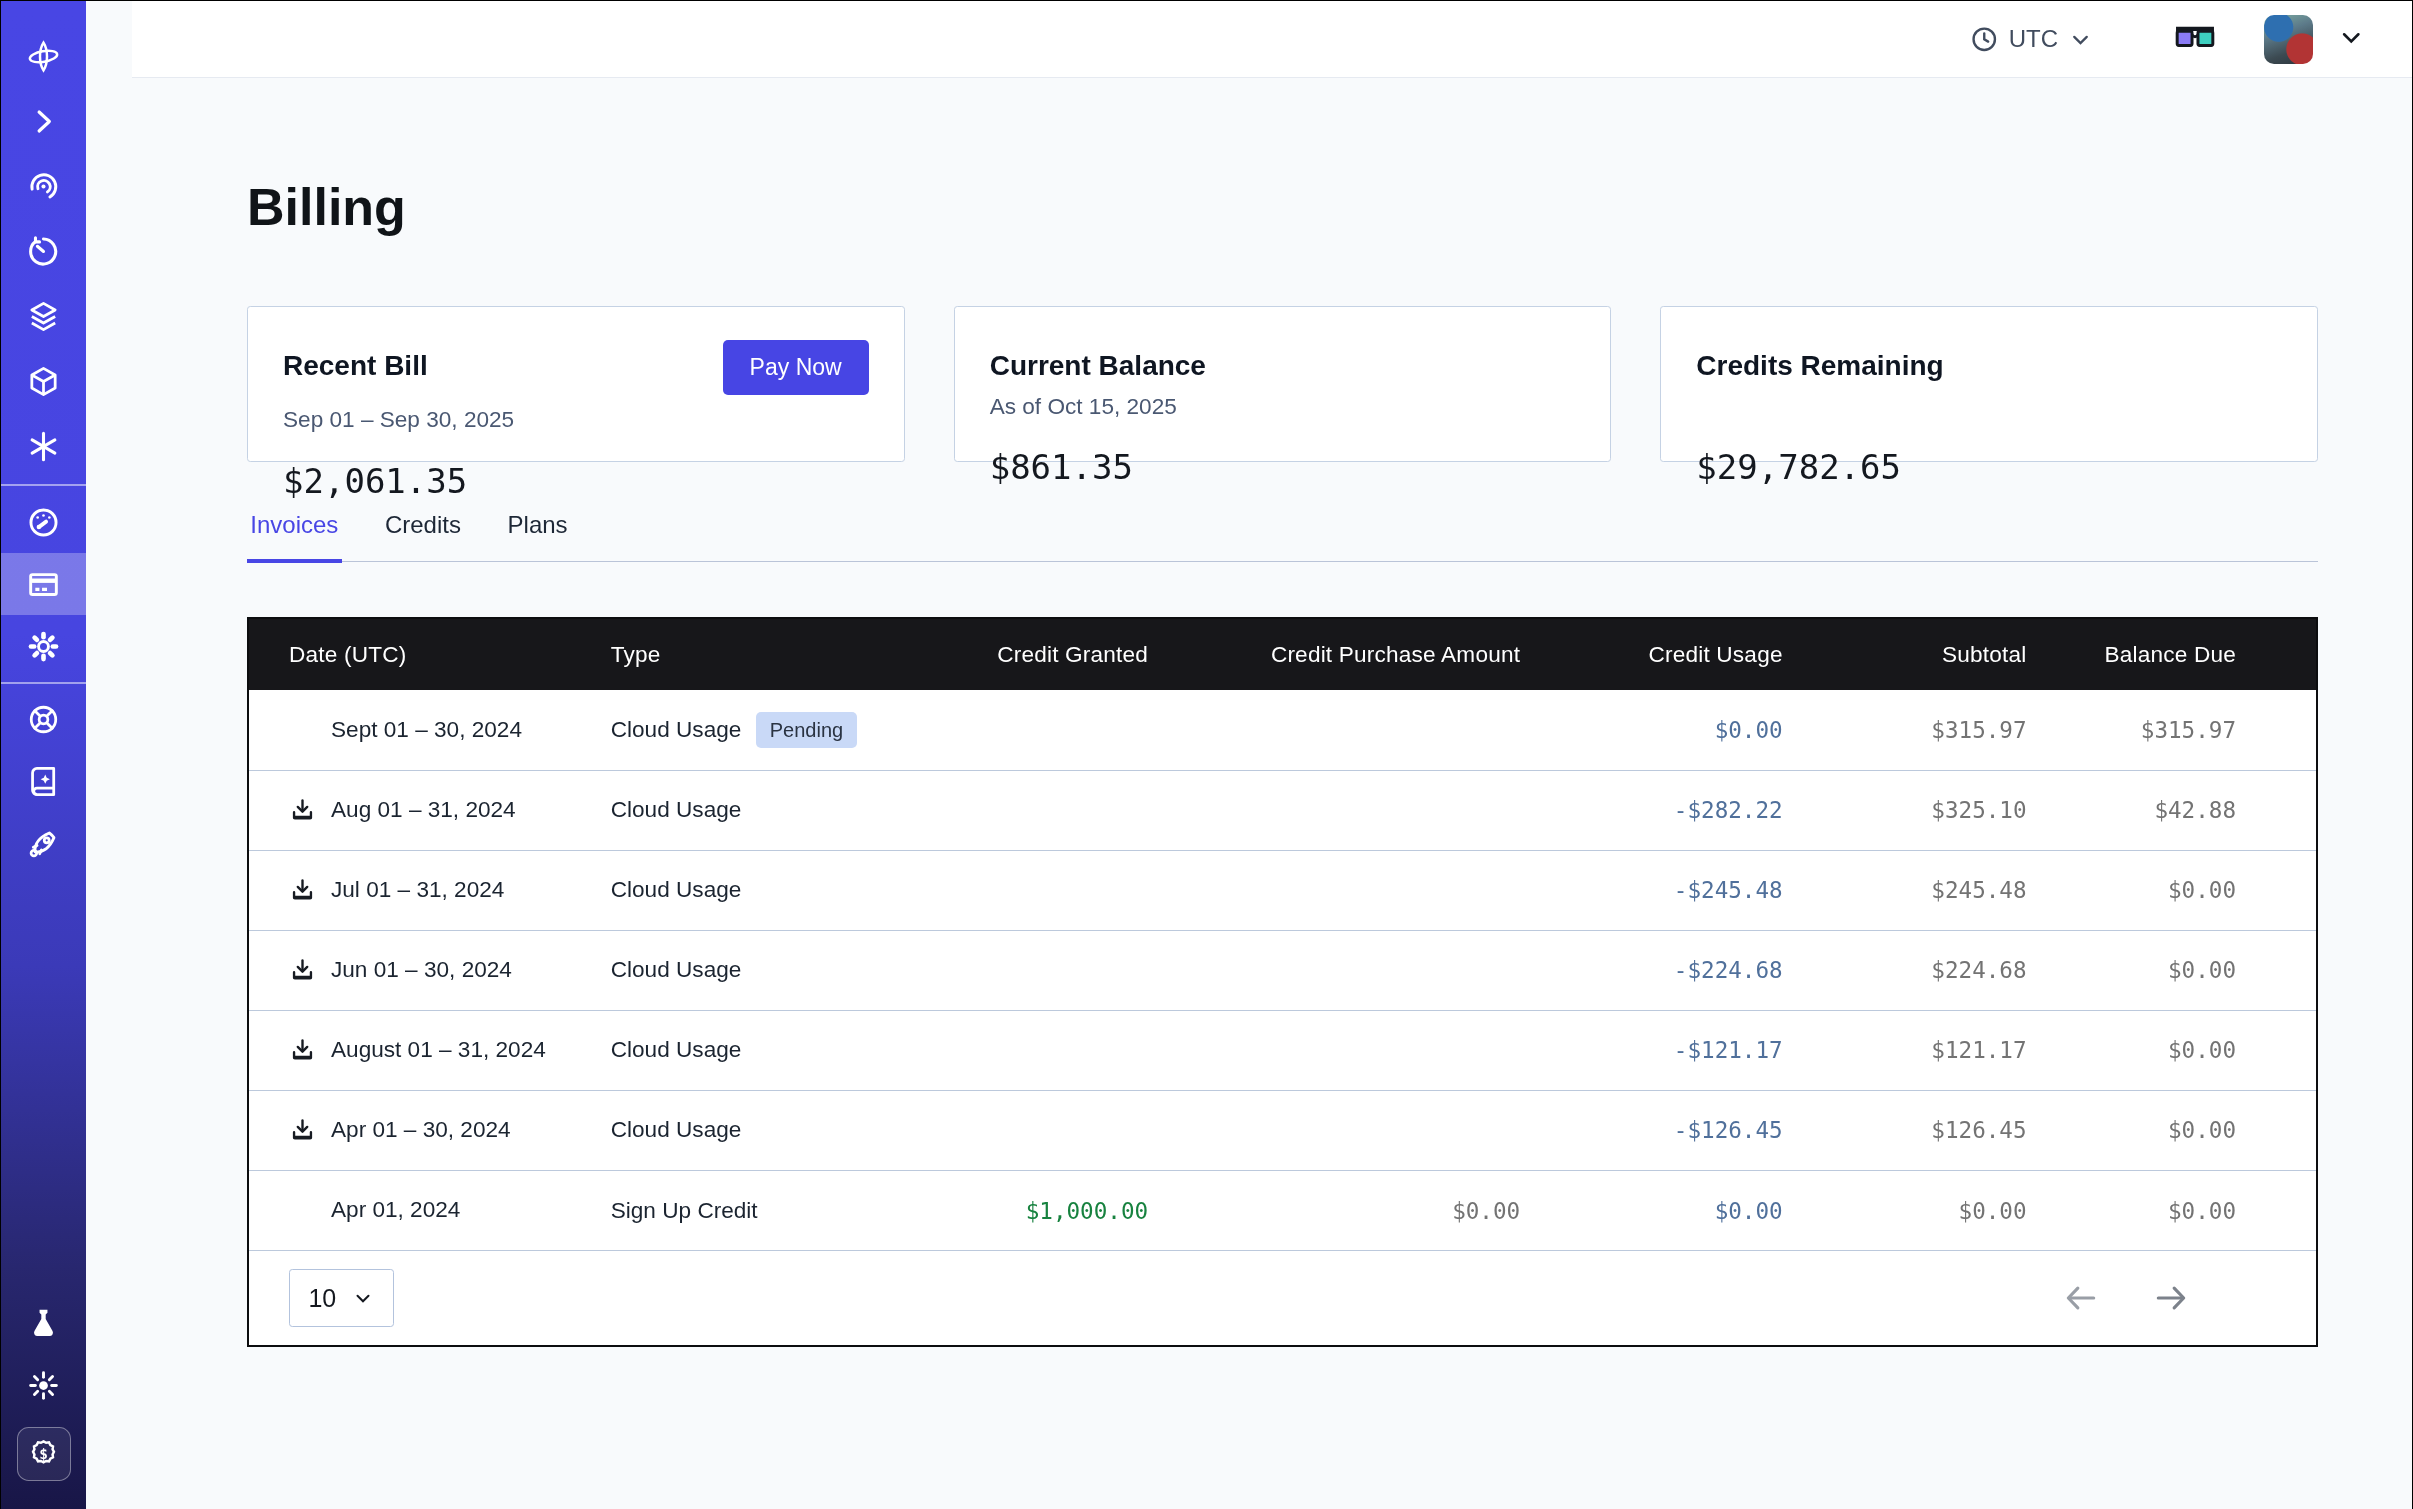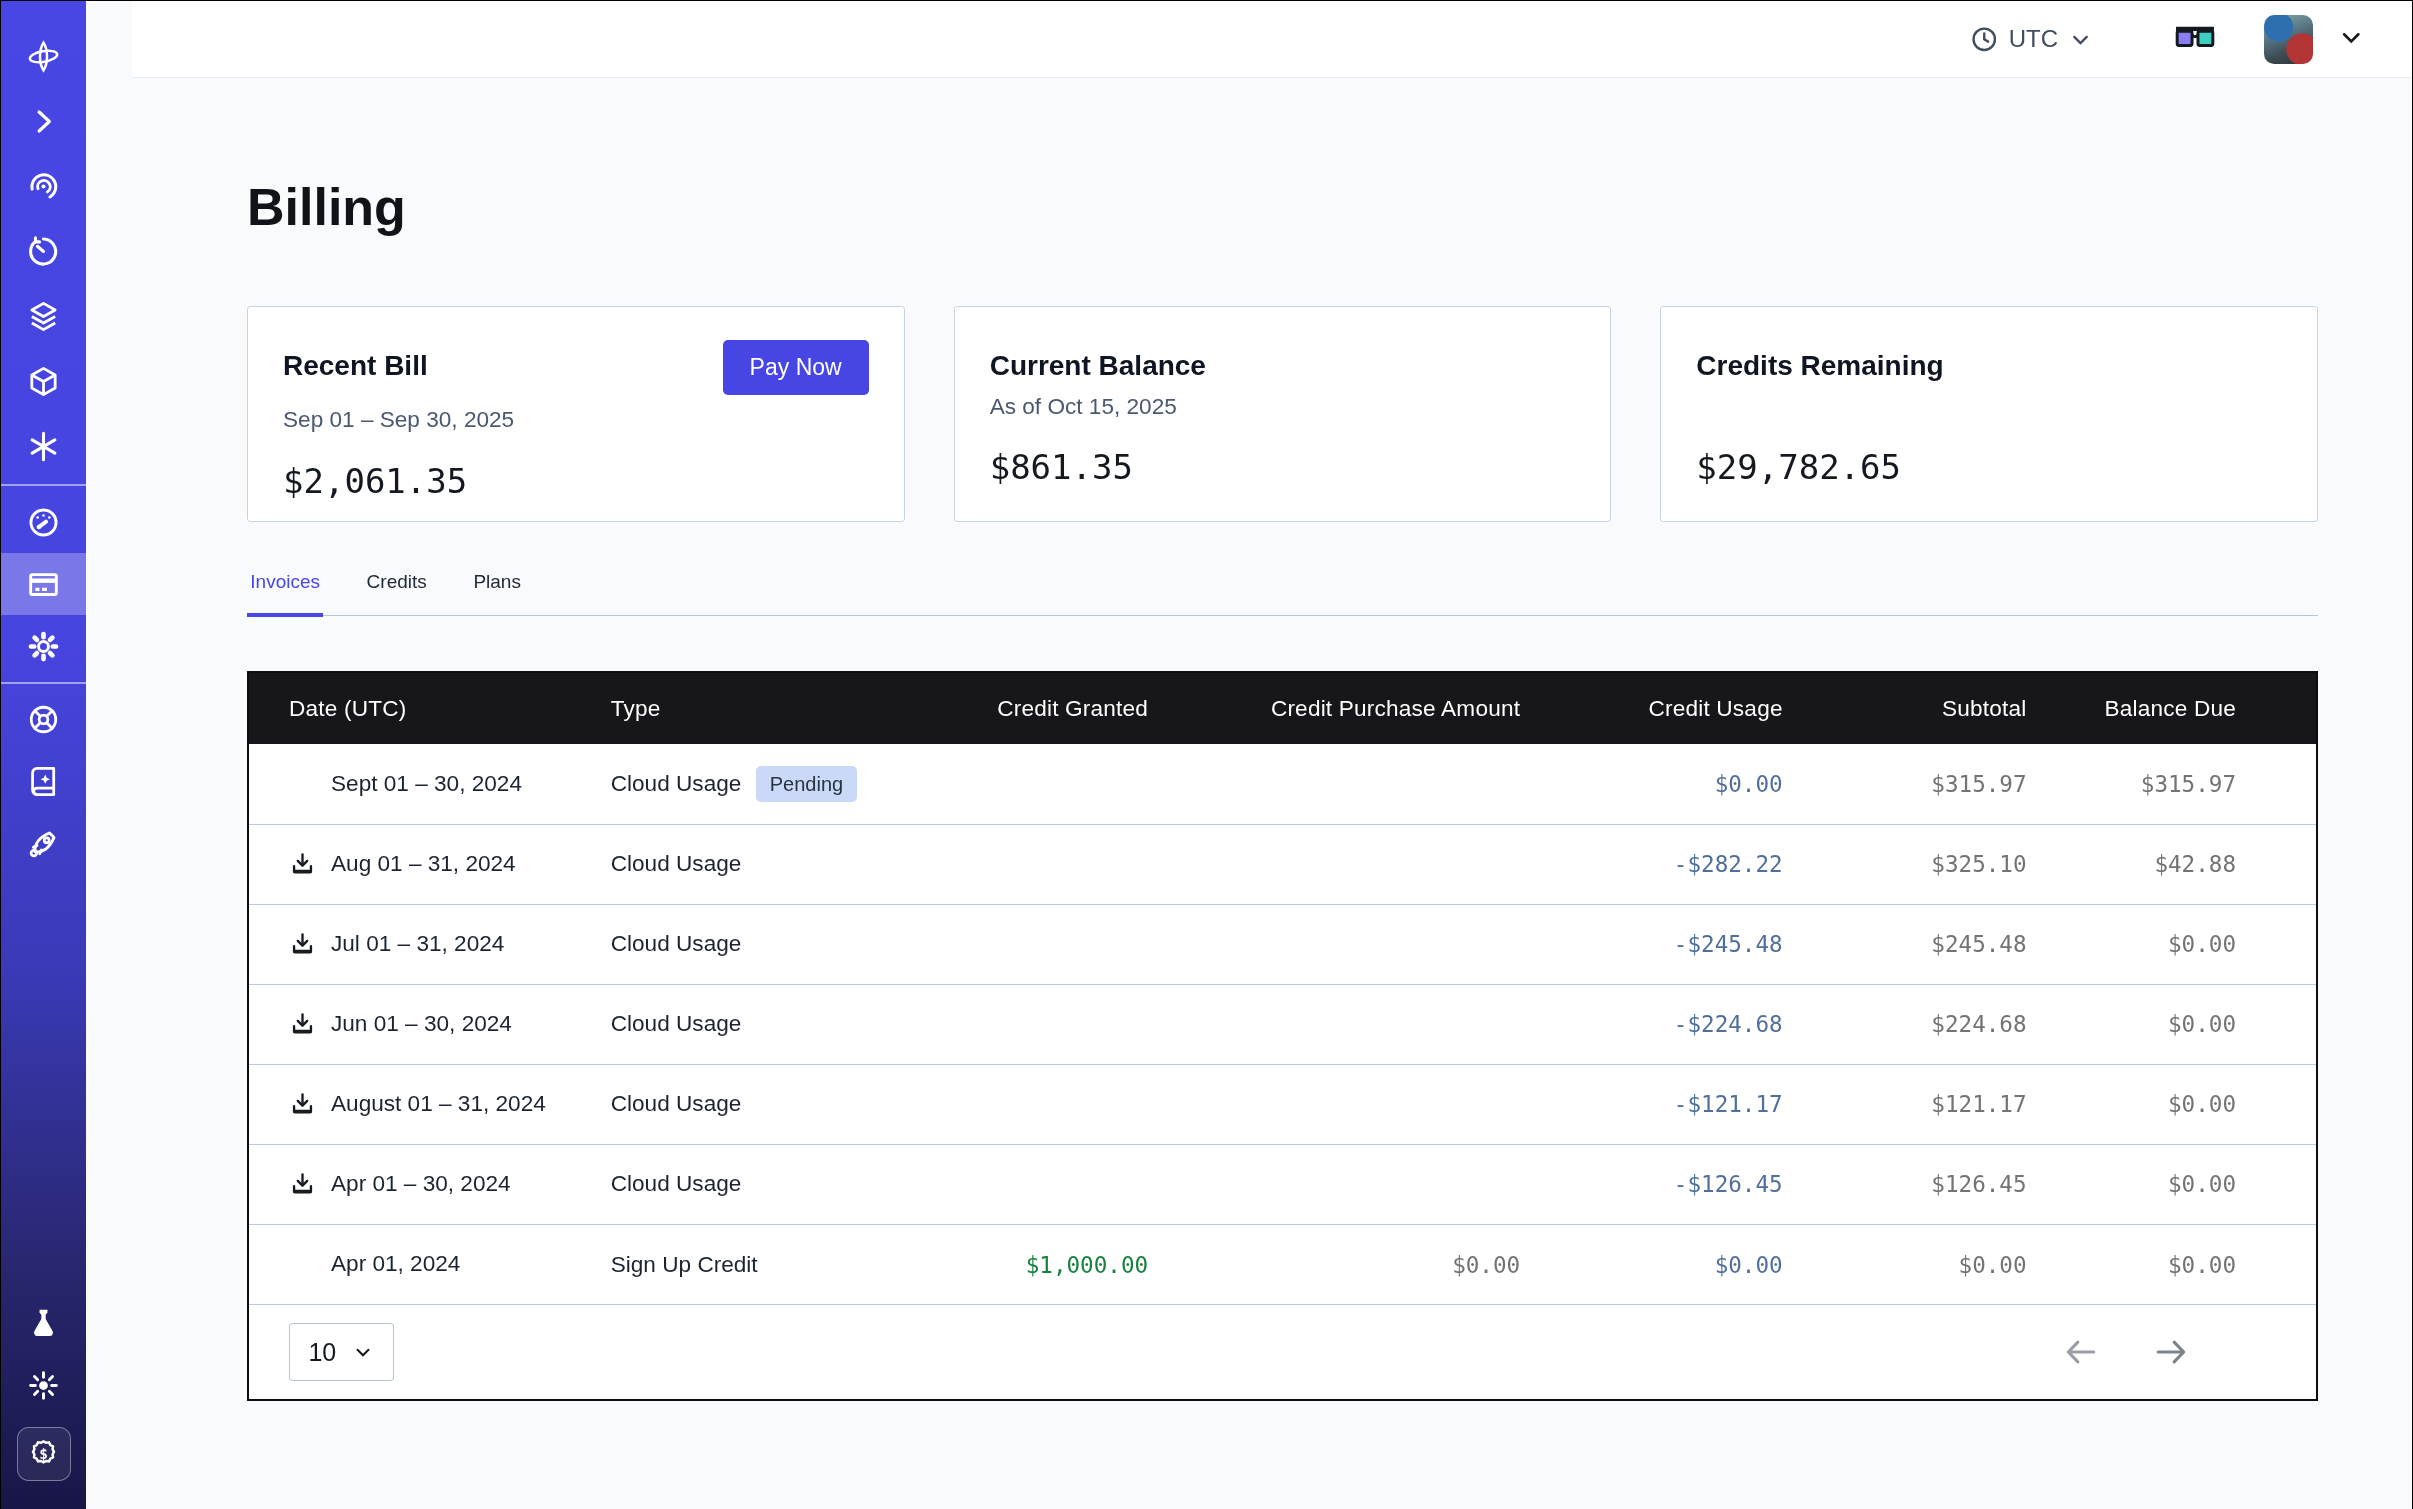--- a/index.html
+++ b/index.html
@@ -62,38 +62,38 @@
     cursor: pointer;
   }
   .user-chev { margin-left: 23.4px; }
   .user-chev svg { width: 28.5px; height: 28.5px; }
   
   .content { padding: 99px 94px 0 115px; }
   .page-title { font-size: 52px; font-weight: 700; color: #101418; letter-spacing: 0; }
   .cards { margin-top: 69px; display: grid; grid-template-columns: 1fr 1fr 1fr; gap: 49px; }
   .card {
     background: #fff; border: 1.7px solid #c5d2e4; border-radius: 3.3px;
-    height: 216px; padding: 33px 35px 0 35px; position: relative;
+    height: 156px; padding: 33px 35px 0 35px; position: relative;
   }
   .card-top { display: flex; justify-content: space-between; align-items: flex-start; }
   .card-title { font-size: 28px; font-weight: 600; color: #0f1622; padding-top: 10px; }
   .paynow-btn {
     background: #4745e4; color: #fff; border: none; border-radius: 5px;
     font-size: 23px; font-family: "Liberation Sans", sans-serif;
     padding: 14.2px 27px; cursor: pointer;
   }
   .card-sub { font-size: 22.6px; color: #4a5872; margin-top: 11.7px; min-height: 28.5px; }
   .card-amount {
     font-family: "DejaVu Sans Mono", monospace;
     font-size: 34px; color: #14181f; margin-top: 25px;
   }
   
   .tabs { margin-top: 49px; display: flex; gap: 40px; border-bottom: 1.7px solid #bac4d8; }
   .tab {
-    font-size: 19px; color: #1d2736; padding: 0 3.3px 20px 3.3px;
+    font-size: 24px; color: #1d2736; padding: 0 3.3px 20px 3.3px;
     cursor: pointer; border-bottom: 4.2px solid transparent; margin-bottom: -1.7px;
   }
   .tab.active { color: #4846e5; border-bottom-color: #4846e5; }
   
   .tablewrap { margin-top: 55px; border: 2.5px solid #0c0d0f; background: #fff; }
   table { width: 100%; border-collapse: collapse; table-layout: fixed; }
   thead th {
     background: #17171a; color: #fff; font-size: 22.6px; font-weight: 500;
     height: 71px; text-align: left; letter-spacing: 0.2px;
   }

